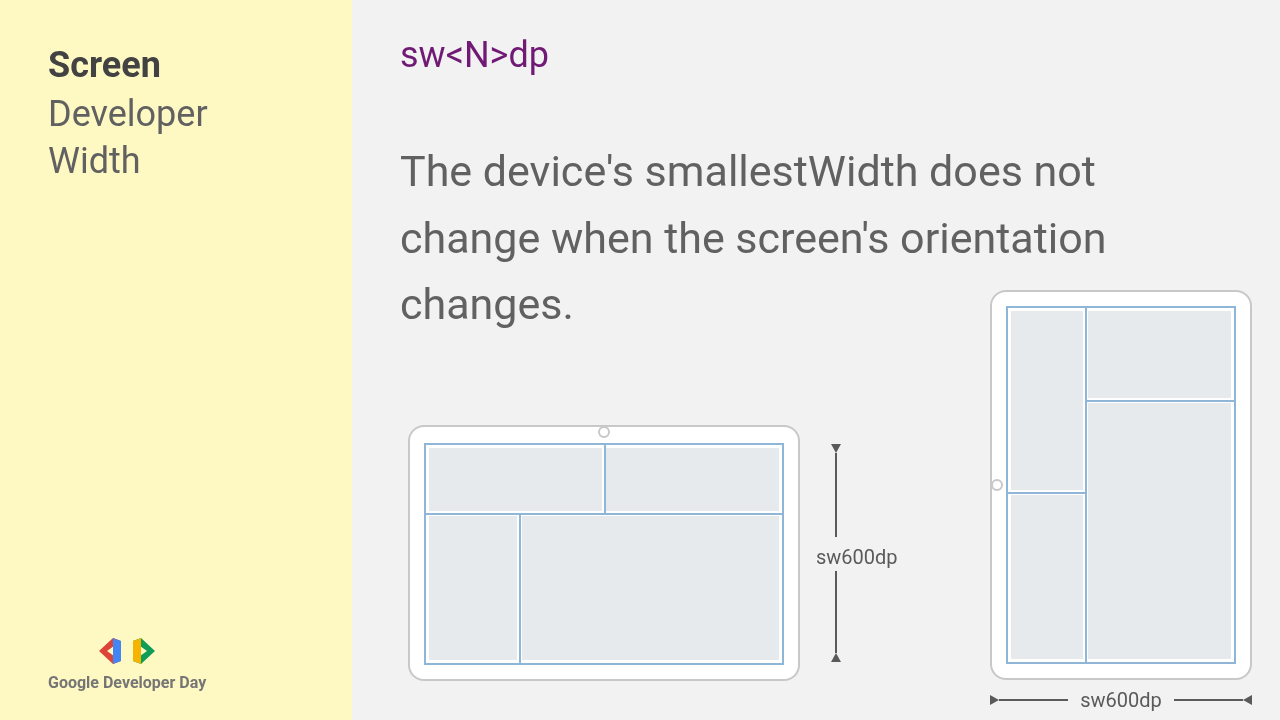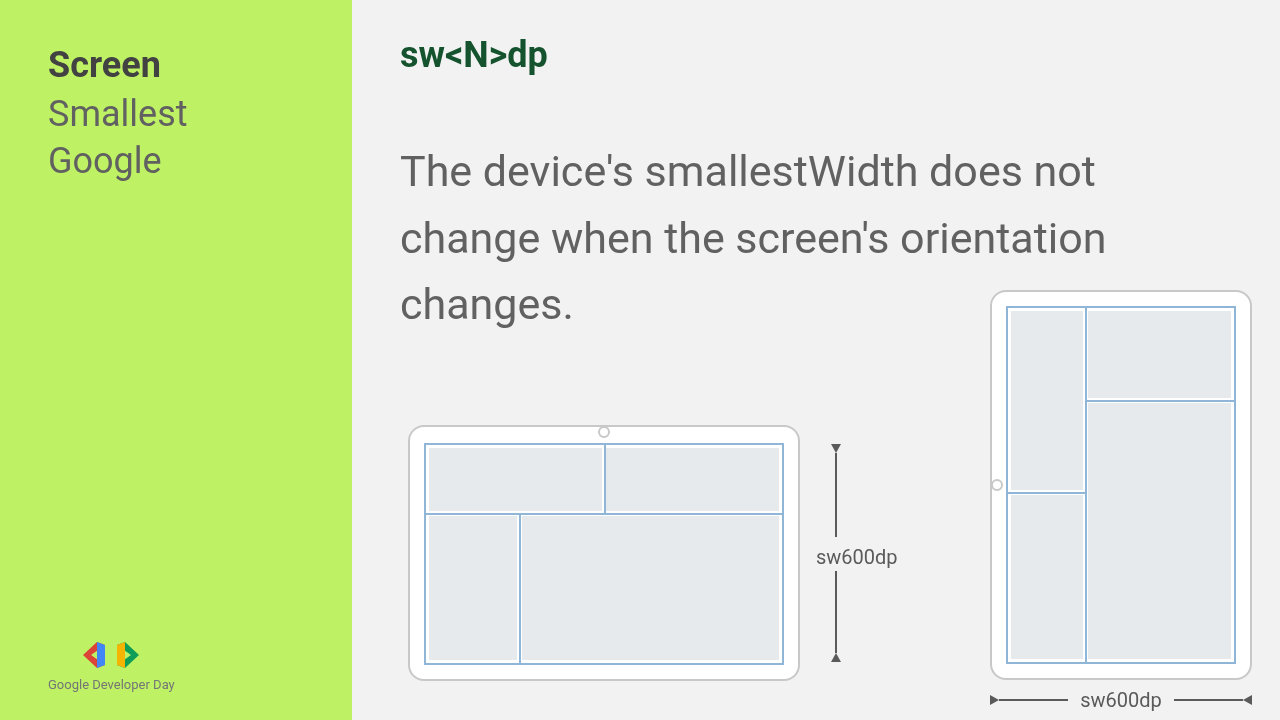--- a/index.html
+++ b/index.html
@@ -7,21 +7,21 @@
     width: 1280px;
     height: 720px;
     font-family: 'Roboto', 'Helvetica Neue', Arial, sans-serif;
     display: flex;
     overflow: hidden;
     background: #f2f2f3;
   }
   .sidebar {
     width: 352px;
     height: 100%;
-    background: #bef264;
+    background: #fef9c3;
     padding: 42px 48px;
     position: relative;
   }
   .sidebar-title {
     font-size: 36px;
     font-weight: 700;
     color: #424242;
     line-height: 1.3;
   }
   .sidebar-subtitle {
@@ -32,34 +32,34 @@
     margin-top: 2px;
   }
   .footer-logo {
     position: absolute;
     bottom: 28px;
     left: 48px;
     text-align: center;
   }
   .footer-logo svg { display: block; margin: 0 auto 6px; }
   .footer-text {
-    font-size: 13px;
+    font-size: 16px;
     color: #757575;
-    font-weight: 400;
+    font-weight: 700;
   }
   .main {
     flex: 1;
     padding: 34px 48px 0 48px;
     position: relative;
     color: #555;
   }
   .heading {
     font-size: 36px;
-    font-weight: 700;
-    color: #14532d;
+    font-weight: 400;
+    color: #701a75;
   }
   .body-text {
     margin-top: 62px;
     font-size: 43px;
     font-weight: 400;
     color: #616161;
     line-height: 1.55;
     max-width: 770px;
   }
   .diagram-area {
@@ -196,21 +196,21 @@
     color: #5a5a5a;
     padding: 0 12px;
     background: #f2f2f3;
   }
 </style>
 </head>
 <body>
 
 <div class="sidebar">
   <div class="sidebar-title">Screen</div>
-  <div class="sidebar-subtitle">Smallest Google</div>
+  <div class="sidebar-subtitle">Developer Width</div>
   <div class="footer-logo">
     <svg width="56" height="32" viewBox="0 0 56 32">
       <polygon points="14,3 22,6 8,16 22,26 14,29 0,16" fill="#DB4437"></polygon>
       <polygon points="14,3 22,6 22,26 14,29 14,3" fill="#4285F4"></polygon>
       <polygon points="42,3 34,6 48,16 34,26 42,29 56,16" fill="#0F9D58"></polygon>
       <polygon points="42,3 34,6 34,26 42,29 42,3" fill="#F4B400"></polygon>
     </svg>
     <div class="footer-text">Google Developer Day</div>
   </div>
 </div>

